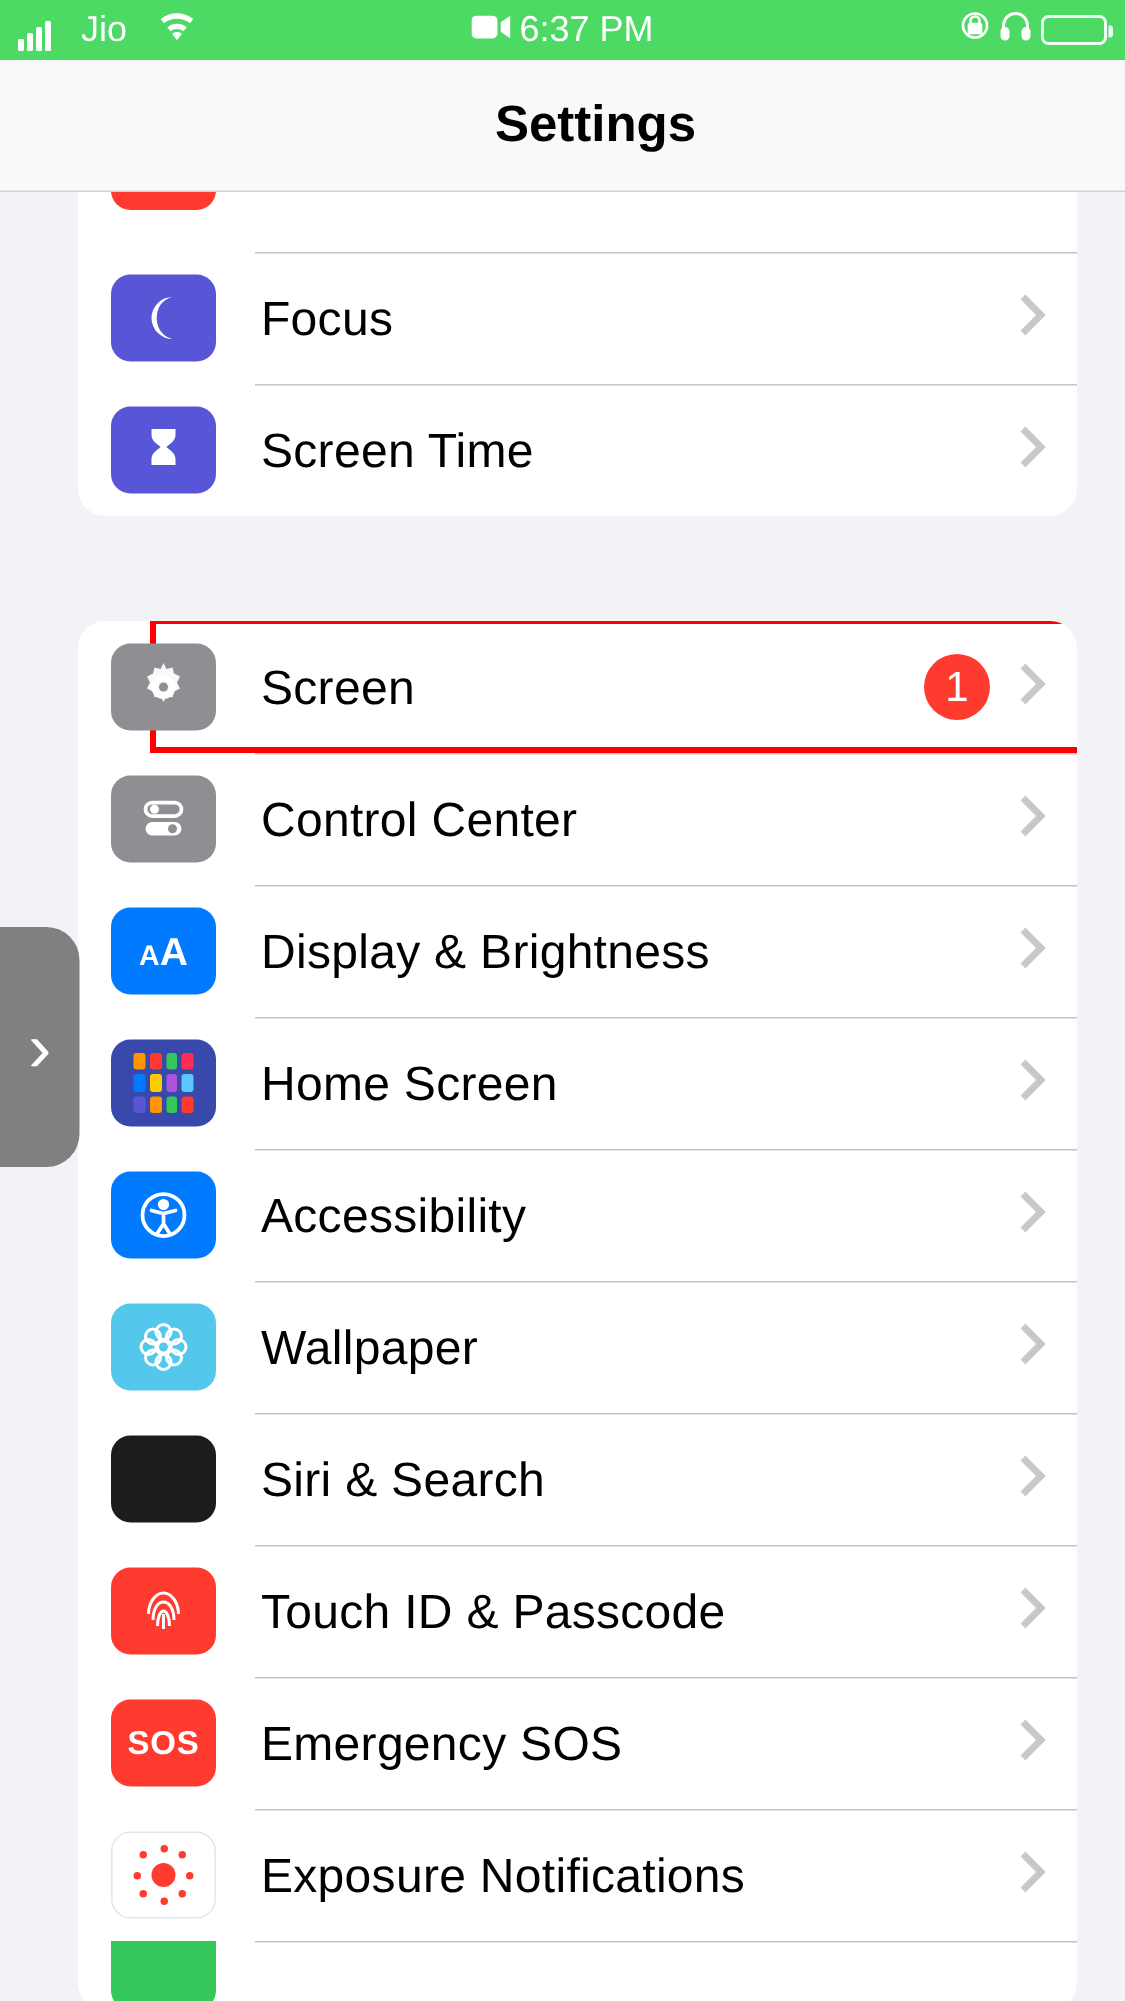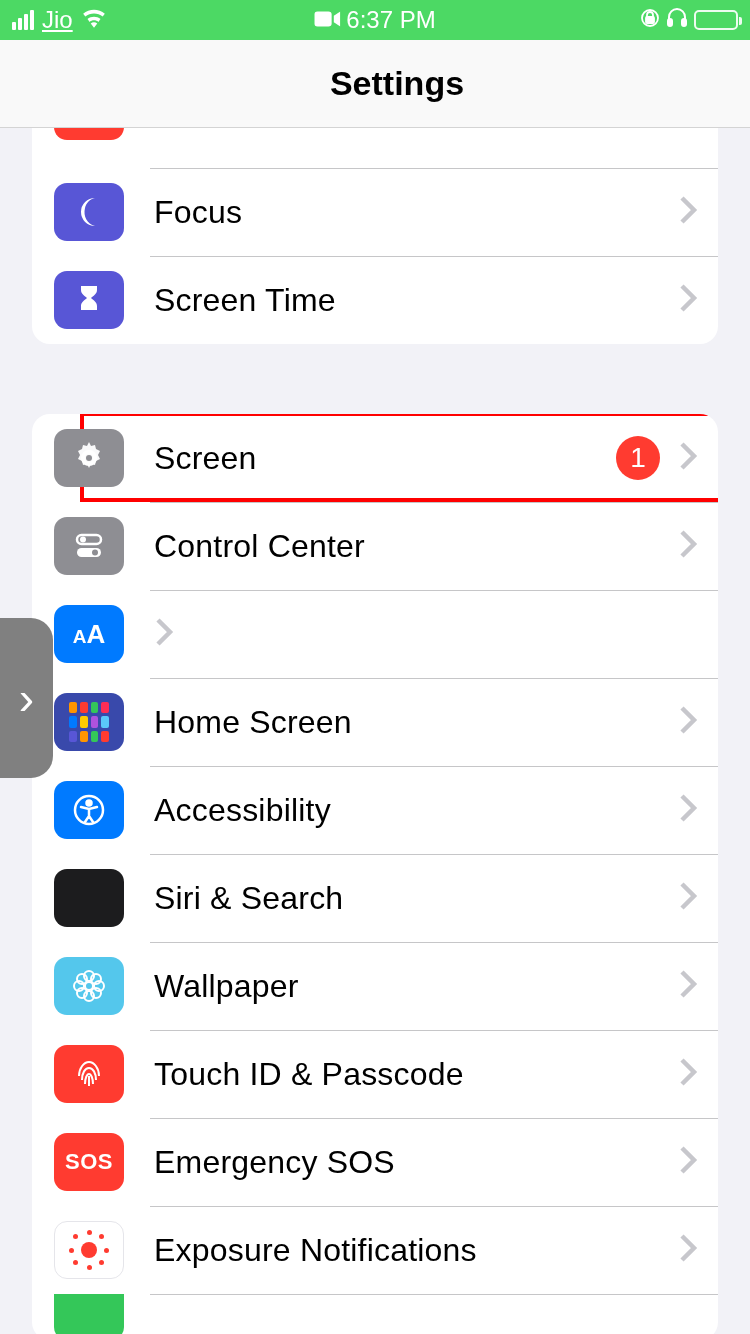--- a/index.html
+++ b/index.html
@@ -15,21 +15,21 @@
   height: 40px;
   background: #4cd964;
   display: flex;
   align-items: center;
   justify-content: space-between;
   padding: 0 12px;
   color: #fff;
   font-size: 24px;
   font-weight: 500;
 }
-.status-left { display: flex; align-items: center; gap: 8px; text-decoration: underline; }
+.status-left { display: flex; align-items: flex-end; gap: 20px; }
 .status-center { display: flex; align-items: center; gap: 6px; position: absolute; left: 50%; transform: translateX(-50%); }
 .status-right { display: flex; align-items: center; gap: 6px; }
 .signal-bars { display: inline-flex; align-items: flex-end; gap: 2px; }
 .signal-bars span { width: 4px; background: #fff; border-radius: 1px; }
 .signal-bars span:nth-child(1){height:8px}
 .signal-bars span:nth-child(2){height:12px}
 .signal-bars span:nth-child(3){height:16px}
 .signal-bars span:nth-child(4){height:20px}
 .wifi-icon svg { width: 26px; height: 20px; }
 .cam-icon svg { width: 26px; height: 18px; }
@@ -40,21 +40,21 @@
 .batt-fill{background:#fff;height:100%;width:80%;border-radius:2px;}
 .nav-bar {
   height: 88px;
   background: rgba(249,249,249,0.94);
   border-bottom: 1px solid rgba(0,0,0,0.15);
   display: flex;
   align-items: center;
   justify-content: center;
 }
 .nav-title { font-size: 34px; font-weight: 600; color: #000; margin-left: 44px; }
-.content { height: calc(1334px - 128px); overflow: hidden; }
+.content { height: calc(1334px - 128px); overflow: hidden; padding-left: 20px; }
 .group {
   background: #fff;
   margin: 0 32px 70px 32px;
   border-radius: 18px;
   overflow: hidden;
 }
 .group-first { margin-top: 0; border-top-left-radius:0; border-top-right-radius:0;}
 .row {
   display: flex;
   align-items: center;
@@ -240,20 +240,21 @@
         </div>
       <div class="row-label">Control Center</div>
       <span class="chevron"><svg viewBox="0 0 12 20" fill="none" stroke="currentColor" stroke-width="3">
             <path d="M2 2l8 8-8 8"></path>
           </svg></span>
     </div>
     <div class="row row-display">
       <div class="row-icon">
           <span class="aa-text"><span class="small">A</span>A</span>
         </div>
+      <div class="row-label">Display &amp; Brightness</div>
       <span class="chevron"><svg viewBox="0 0 12 20" fill="none" stroke="currentColor" stroke-width="3">
             <path d="M2 2l8 8-8 8"></path>
           </svg></span>
     </div>
     <div class="row row-homescreen">
       <div class="row-icon">
         <div class="hs-grid">
           <span style="background:#ff9500"></span>
             <span style="background:#ff3b30"></span>
             <span style="background:#34c759"></span>
@@ -279,46 +280,46 @@
             <circle cx="18" cy="18" r="14"></circle>
             <circle cx="18" cy="11" r="2.5" fill="#fff"></circle>
             <path d="M10 15l8 2 8-2M18 17v7m-4 6l4-6 4 6" stroke-linecap="round"></path>
           </svg>
         </div>
       <div class="row-label">Accessibility</div>
       <span class="chevron"><svg viewBox="0 0 12 20" fill="none" stroke="currentColor" stroke-width="3">
             <path d="M2 2l8 8-8 8"></path>
           </svg></span>
     </div>
-    <div class="row row-siri">
-      <div class="row-icon siri-bg"></div>
-      <div class="row-label">Siri &amp; Search</div>
-      <span class="chevron"><svg viewBox="0 0 12 20" fill="none" stroke="currentColor" stroke-width="3">
-            <path d="M2 2l8 8-8 8"></path>
-          </svg></span>
-    </div>
     <div class="row row-wallpaper">
       <div class="row-icon">
           <svg viewBox="0 0 36 36" fill="none" stroke="#fff" stroke-width="2">
             <circle cx="18" cy="18" r="4"></circle>
             <circle cx="18" cy="8" r="5"></circle>
             <circle cx="18" cy="28" r="5"></circle>
             <circle cx="8" cy="18" r="5"></circle>
             <circle cx="28" cy="18" r="5"></circle>
             <circle cx="11" cy="11" r="5"></circle>
             <circle cx="25" cy="11" r="5"></circle>
             <circle cx="11" cy="25" r="5"></circle>
             <circle cx="25" cy="25" r="5"></circle>
           </svg>
         </div>
       <div class="row-label">Wallpaper</div>
       <span class="chevron"><svg viewBox="0 0 12 20" fill="none" stroke="currentColor" stroke-width="3">
             <path d="M2 2l8 8-8 8"></path>
           </svg></span>
     </div>
+    <div class="row row-siri">
+      <div class="row-icon siri-bg"></div>
+      <div class="row-label">Siri &amp; Search</div>
+      <span class="chevron"><svg viewBox="0 0 12 20" fill="none" stroke="currentColor" stroke-width="3">
+            <path d="M2 2l8 8-8 8"></path>
+          </svg></span>
+    </div>
     <div class="row row-touchid">
       <div class="row-icon">
           <svg viewBox="0 0 36 36" fill="none" stroke="#fff" stroke-width="2">
             <path d="M8 20c0-8 5-14 10-14s10 6 10 14M11 24c0-7 3-12 7-12s7 5 7 12M14 28c0-6 2-10 4-10s4 4 4 10M18 20v10"></path>
           </svg>
         </div>
       <div class="row-label">Touch ID &amp; Passcode</div>
       <span class="chevron"><svg viewBox="0 0 12 20" fill="none" stroke="currentColor" stroke-width="3">
             <path d="M2 2l8 8-8 8"></path>
           </svg></span>

